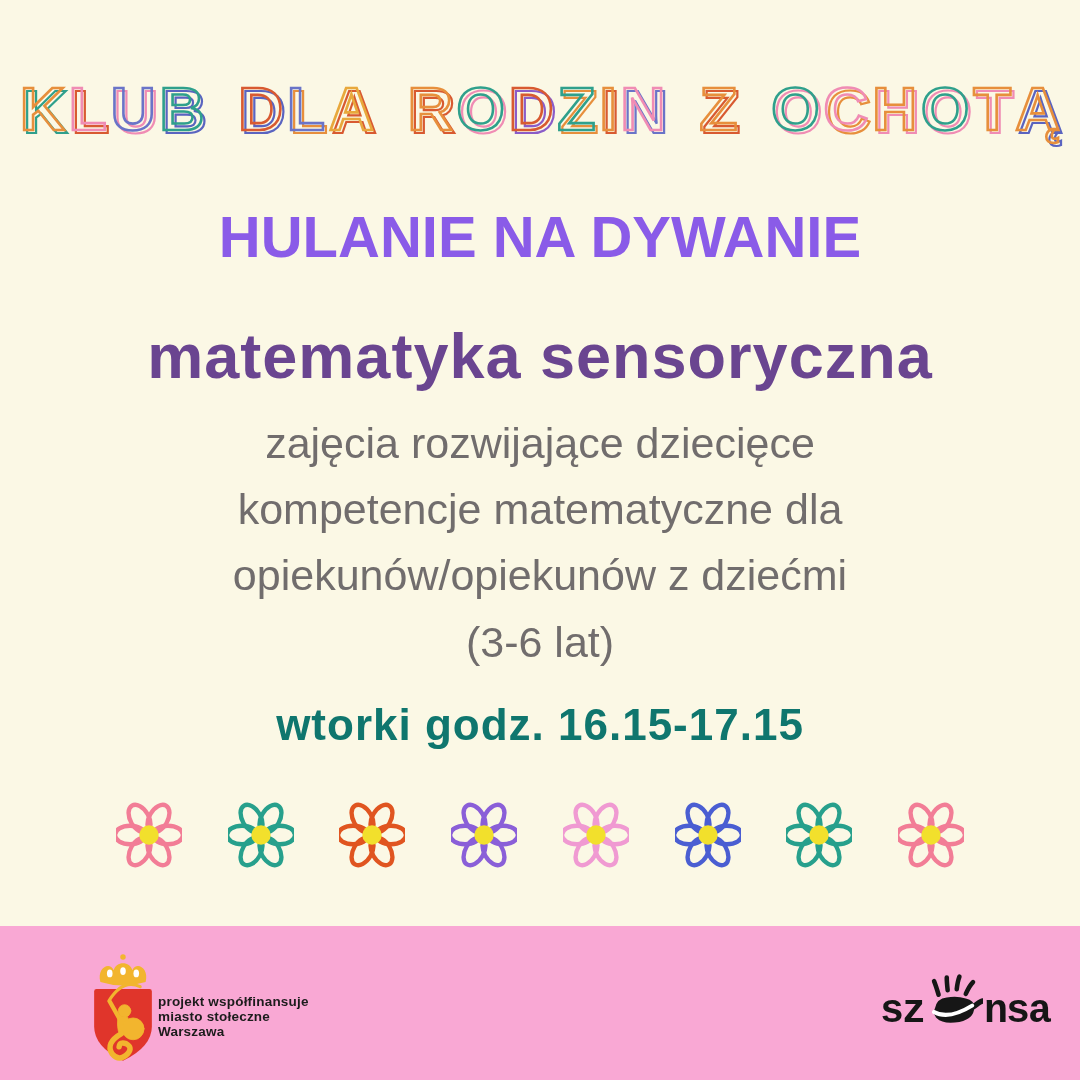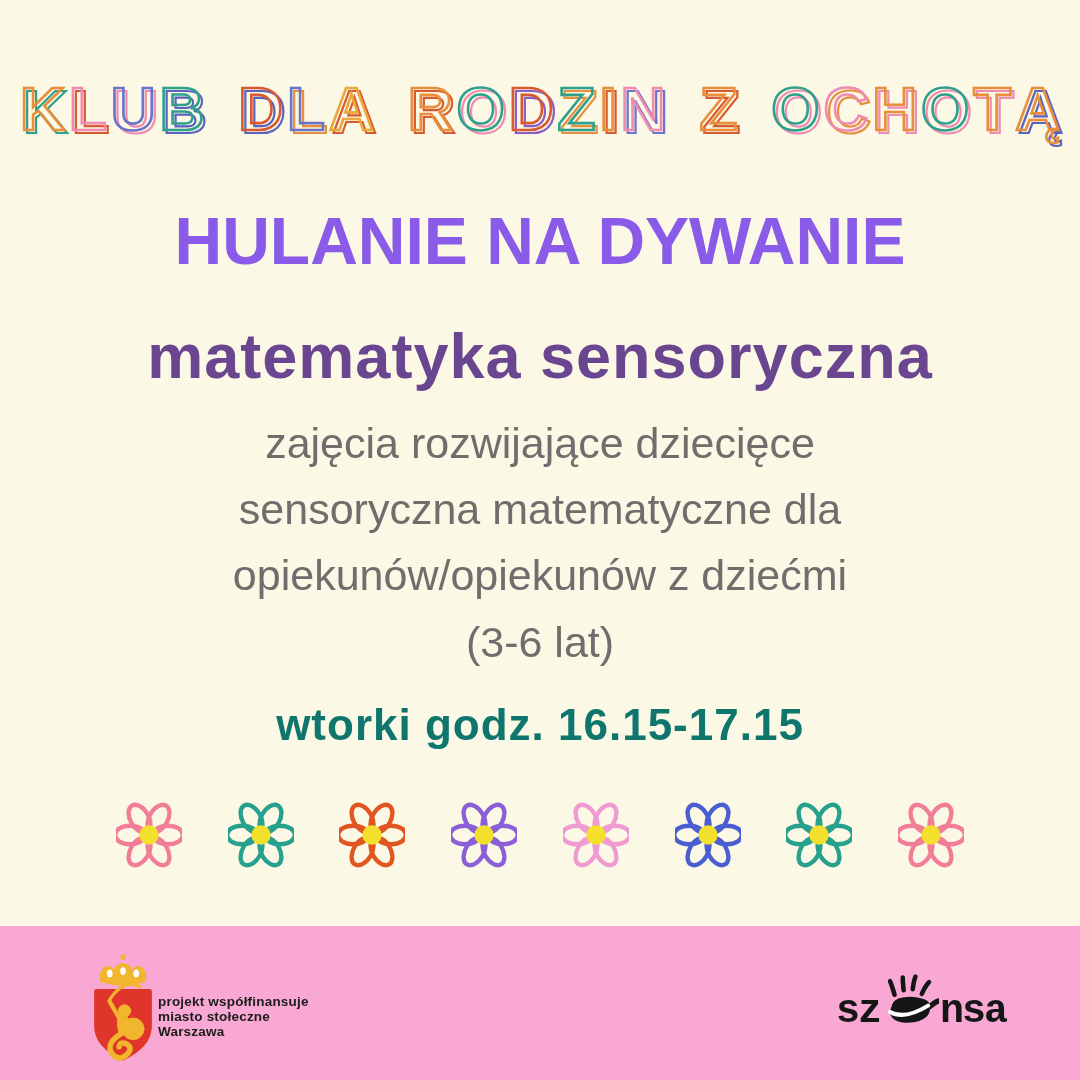--- a/index.html
+++ b/index.html
@@ -9,21 +9,21 @@
     background:#FBF8E5;
   }
   
   .header{position:absolute;top:72px;left:0;right:0;text-align:center;white-space:nowrap;}
   .word{display:inline-block;margin:0 15px;}
   .hl{position:relative;display:inline-block;margin:0 2px;font-weight:700;font-size:62px;line-height:1.2;}
   .hl .p{position:relative;z-index:2;color:transparent;}
   .hl .s{position:absolute;left:3px;top:3px;z-index:1;color:transparent;}
   
   .title{position:absolute;top:208px;left:0;right:0;text-align:center;
-         font-size:66px;font-weight:800;letter-spacing:0;line-height:1;}
+         font-size:58px;font-weight:800;letter-spacing:0;line-height:1;}
   .subtitle{position:absolute;top:320px;left:0;right:0;text-align:center;
          font-size:63px;font-weight:700;letter-spacing:1px;}
   .desc{position:absolute;top:410px;left:60px;right:60px;text-align:center;
          font-size:43px;font-weight:400;line-height:1.54;}
   .schedule{position:absolute;top:700px;left:0;right:0;text-align:center;
          font-size:44px;font-weight:700;letter-spacing:1px;}
   
   .flowers{position:absolute;top:800px;left:116px;right:116px;height:70px;
          display:flex;justify-content:space-between;align-items:center;}
   .flower{width:66px;height:66px;}
@@ -43,21 +43,21 @@
 <div class="canvas" style="background: rgb(251, 248, 229);">
 
   <div class="header"><span class="word"><span class="hl"><span class="s" style="-webkit-text-stroke: 2.2px rgb(47, 160, 140);">K</span><span class="p" style="-webkit-text-stroke: 2.6px rgb(231, 143, 60);">K</span></span><span class="hl"><span class="s" style="-webkit-text-stroke: 2.2px rgb(216, 90, 49);">L</span><span class="p" style="-webkit-text-stroke: 2.6px rgb(240, 140, 180);">L</span></span><span class="hl"><span class="s" style="-webkit-text-stroke: 2.2px rgb(240, 140, 180);">U</span><span class="p" style="-webkit-text-stroke: 2.6px rgb(106, 116, 200);">U</span></span><span class="hl"><span class="s" style="-webkit-text-stroke: 2.2px rgb(90, 100, 192);">B</span><span class="p" style="-webkit-text-stroke: 2.6px rgb(47, 160, 140);">B</span></span></span><span class="word"><span class="hl"><span class="s" style="-webkit-text-stroke: 2.2px rgb(90, 100, 192);">D</span><span class="p" style="-webkit-text-stroke: 2.6px rgb(216, 90, 49);">D</span></span><span class="hl"><span class="s" style="-webkit-text-stroke: 2.2px rgb(231, 143, 60);">L</span><span class="p" style="-webkit-text-stroke: 2.6px rgb(106, 116, 200);">L</span></span><span class="hl"><span class="s" style="-webkit-text-stroke: 2.2px rgb(216, 90, 49);">A</span><span class="p" style="-webkit-text-stroke: 2.6px rgb(232, 168, 60);">A</span></span></span><span class="word"><span class="hl"><span class="s" style="-webkit-text-stroke: 2.2px rgb(216, 90, 49);">R</span><span class="p" style="-webkit-text-stroke: 2.6px rgb(231, 143, 60);">R</span></span><span class="hl"><span class="s" style="-webkit-text-stroke: 2.2px rgb(240, 140, 180);">O</span><span class="p" style="-webkit-text-stroke: 2.6px rgb(47, 160, 140);">O</span></span><span class="hl"><span class="s" style="-webkit-text-stroke: 2.2px rgb(138, 92, 200);">D</span><span class="p" style="-webkit-text-stroke: 2.6px rgb(216, 90, 49);">D</span></span><span class="hl"><span class="s" style="-webkit-text-stroke: 2.2px rgb(231, 143, 60);">Z</span><span class="p" style="-webkit-text-stroke: 2.6px rgb(47, 160, 140);">Z</span></span><span class="hl"><span class="s" style="-webkit-text-stroke: 2.2px rgb(216, 90, 49);">I</span><span class="p" style="-webkit-text-stroke: 2.6px rgb(231, 143, 60);">I</span></span><span class="hl"><span class="s" style="-webkit-text-stroke: 2.2px rgb(106, 116, 200);">N</span><span class="p" style="-webkit-text-stroke: 2.6px rgb(240, 140, 180);">N</span></span></span><span class="word"><span class="hl"><span class="s" style="-webkit-text-stroke: 2.2px rgb(216, 90, 49);">Z</span><span class="p" style="-webkit-text-stroke: 2.6px rgb(231, 143, 60);">Z</span></span></span><span class="word"><span class="hl"><span class="s" style="-webkit-text-stroke: 2.2px rgb(240, 140, 180);">O</span><span class="p" style="-webkit-text-stroke: 2.6px rgb(47, 160, 140);">O</span></span><span class="hl"><span class="s" style="-webkit-text-stroke: 2.2px rgb(231, 143, 60);">C</span><span class="p" style="-webkit-text-stroke: 2.6px rgb(240, 140, 180);">C</span></span><span class="hl"><span class="s" style="-webkit-text-stroke: 2.2px rgb(240, 140, 180);">H</span><span class="p" style="-webkit-text-stroke: 2.6px rgb(231, 143, 60);">H</span></span><span class="hl"><span class="s" style="-webkit-text-stroke: 2.2px rgb(240, 140, 180);">O</span><span class="p" style="-webkit-text-stroke: 2.6px rgb(47, 160, 140);">O</span></span><span class="hl"><span class="s" style="-webkit-text-stroke: 2.2px rgb(240, 140, 180);">T</span><span class="p" style="-webkit-text-stroke: 2.6px rgb(231, 143, 60);">T</span></span><span class="hl"><span class="s" style="-webkit-text-stroke: 2.2px rgb(90, 100, 192);">Ą</span><span class="p" style="-webkit-text-stroke: 2.6px rgb(231, 143, 60);">Ą</span></span></span></div>
 
   <div class="title" style="color: rgb(138, 91, 232);">HULANIE NA DYWANIE</div>
 
   <div class="subtitle" style="color: rgb(106, 69, 144);">matematyka sensoryczna</div>
 
   <div class="desc" style="color: rgb(113, 109, 109);">
       <div>zajęcia rozwijające dziecięce</div>
-      <div>sensoryczna matematyczne dla</div>
+      <div>kompetencje matematyczne dla</div>
       <div>opiekunów/opiekunów z dziećmi</div>
       <div>(3-6 lat)</div>
     </div>
 
   <div class="schedule" style="color: #0f766e;">wtorki godz. 16.15-17.15</div>
 
   <div class="flowers">
       <div class="flower"><svg viewBox="0 0 68 68" width="66" height="66" xmlns="http://www.w3.org/2000/svg">
           <ellipse cx="34" cy="14.5" rx="9.5" ry="15.5" fill="none" stroke="#F27D96" stroke-width="4.5" transform="rotate(30 34 34)"></ellipse>
           <ellipse cx="34" cy="14.5" rx="9.5" ry="15.5" fill="none" stroke="#F27D96" stroke-width="4.5" transform="rotate(90 34 34)"></ellipse>
@@ -152,21 +152,21 @@
         <path d="M48,104 Q27,116 36,130 Q45,141 56,130 Q63,122 54,117 Q46,114 45,121" fill="none" stroke-width="7"></path>
       </g>
     </svg>
 
     <div class="funding" style="color: rgb(28, 28, 28);">
         <div>projekt współfinansuje</div>
         <div>miasto stołeczne</div>
         <div>Warszawa</div>
       </div>
 
-    <div class="szansa" style="color: rgb(22, 22, 22);">
+    <div class="szansa" style="color: rgb(22, 22, 22); margin-left: 44px;">
       <span>sz</span>
       <svg class="hand" viewBox="0 0 64 62" xmlns="http://www.w3.org/2000/svg">
         <g stroke-linecap="round">
           <path d="M15,23 Q12,13 10,8" fill="none" stroke-width="5" stroke="#161616"></path>
           <path d="M25,18 Q24,9 24,4" fill="none" stroke-width="5" stroke="#161616"></path>
           <path d="M35,17 Q36,8 38,3" fill="none" stroke-width="5" stroke="#161616"></path>
           <path d="M45,22 Q49,13 53,9" fill="none" stroke-width="5" stroke="#161616"></path>
           <path d="M54,36 Q60,31 63,30" fill="none" stroke-width="6" stroke="#161616"></path>
           <path d="M11,38 Q13,27 24,26 Q35,24 45,27 Q57,30 54,40 Q52,50 38,53 Q20,56 13,49 Q8,44 11,38 Z" stroke="none" fill="#161616"></path>
           <path d="M10,42 Q26,51 52,35" fill="none" stroke="#FFFFFF" stroke-width="4.5"></path>

